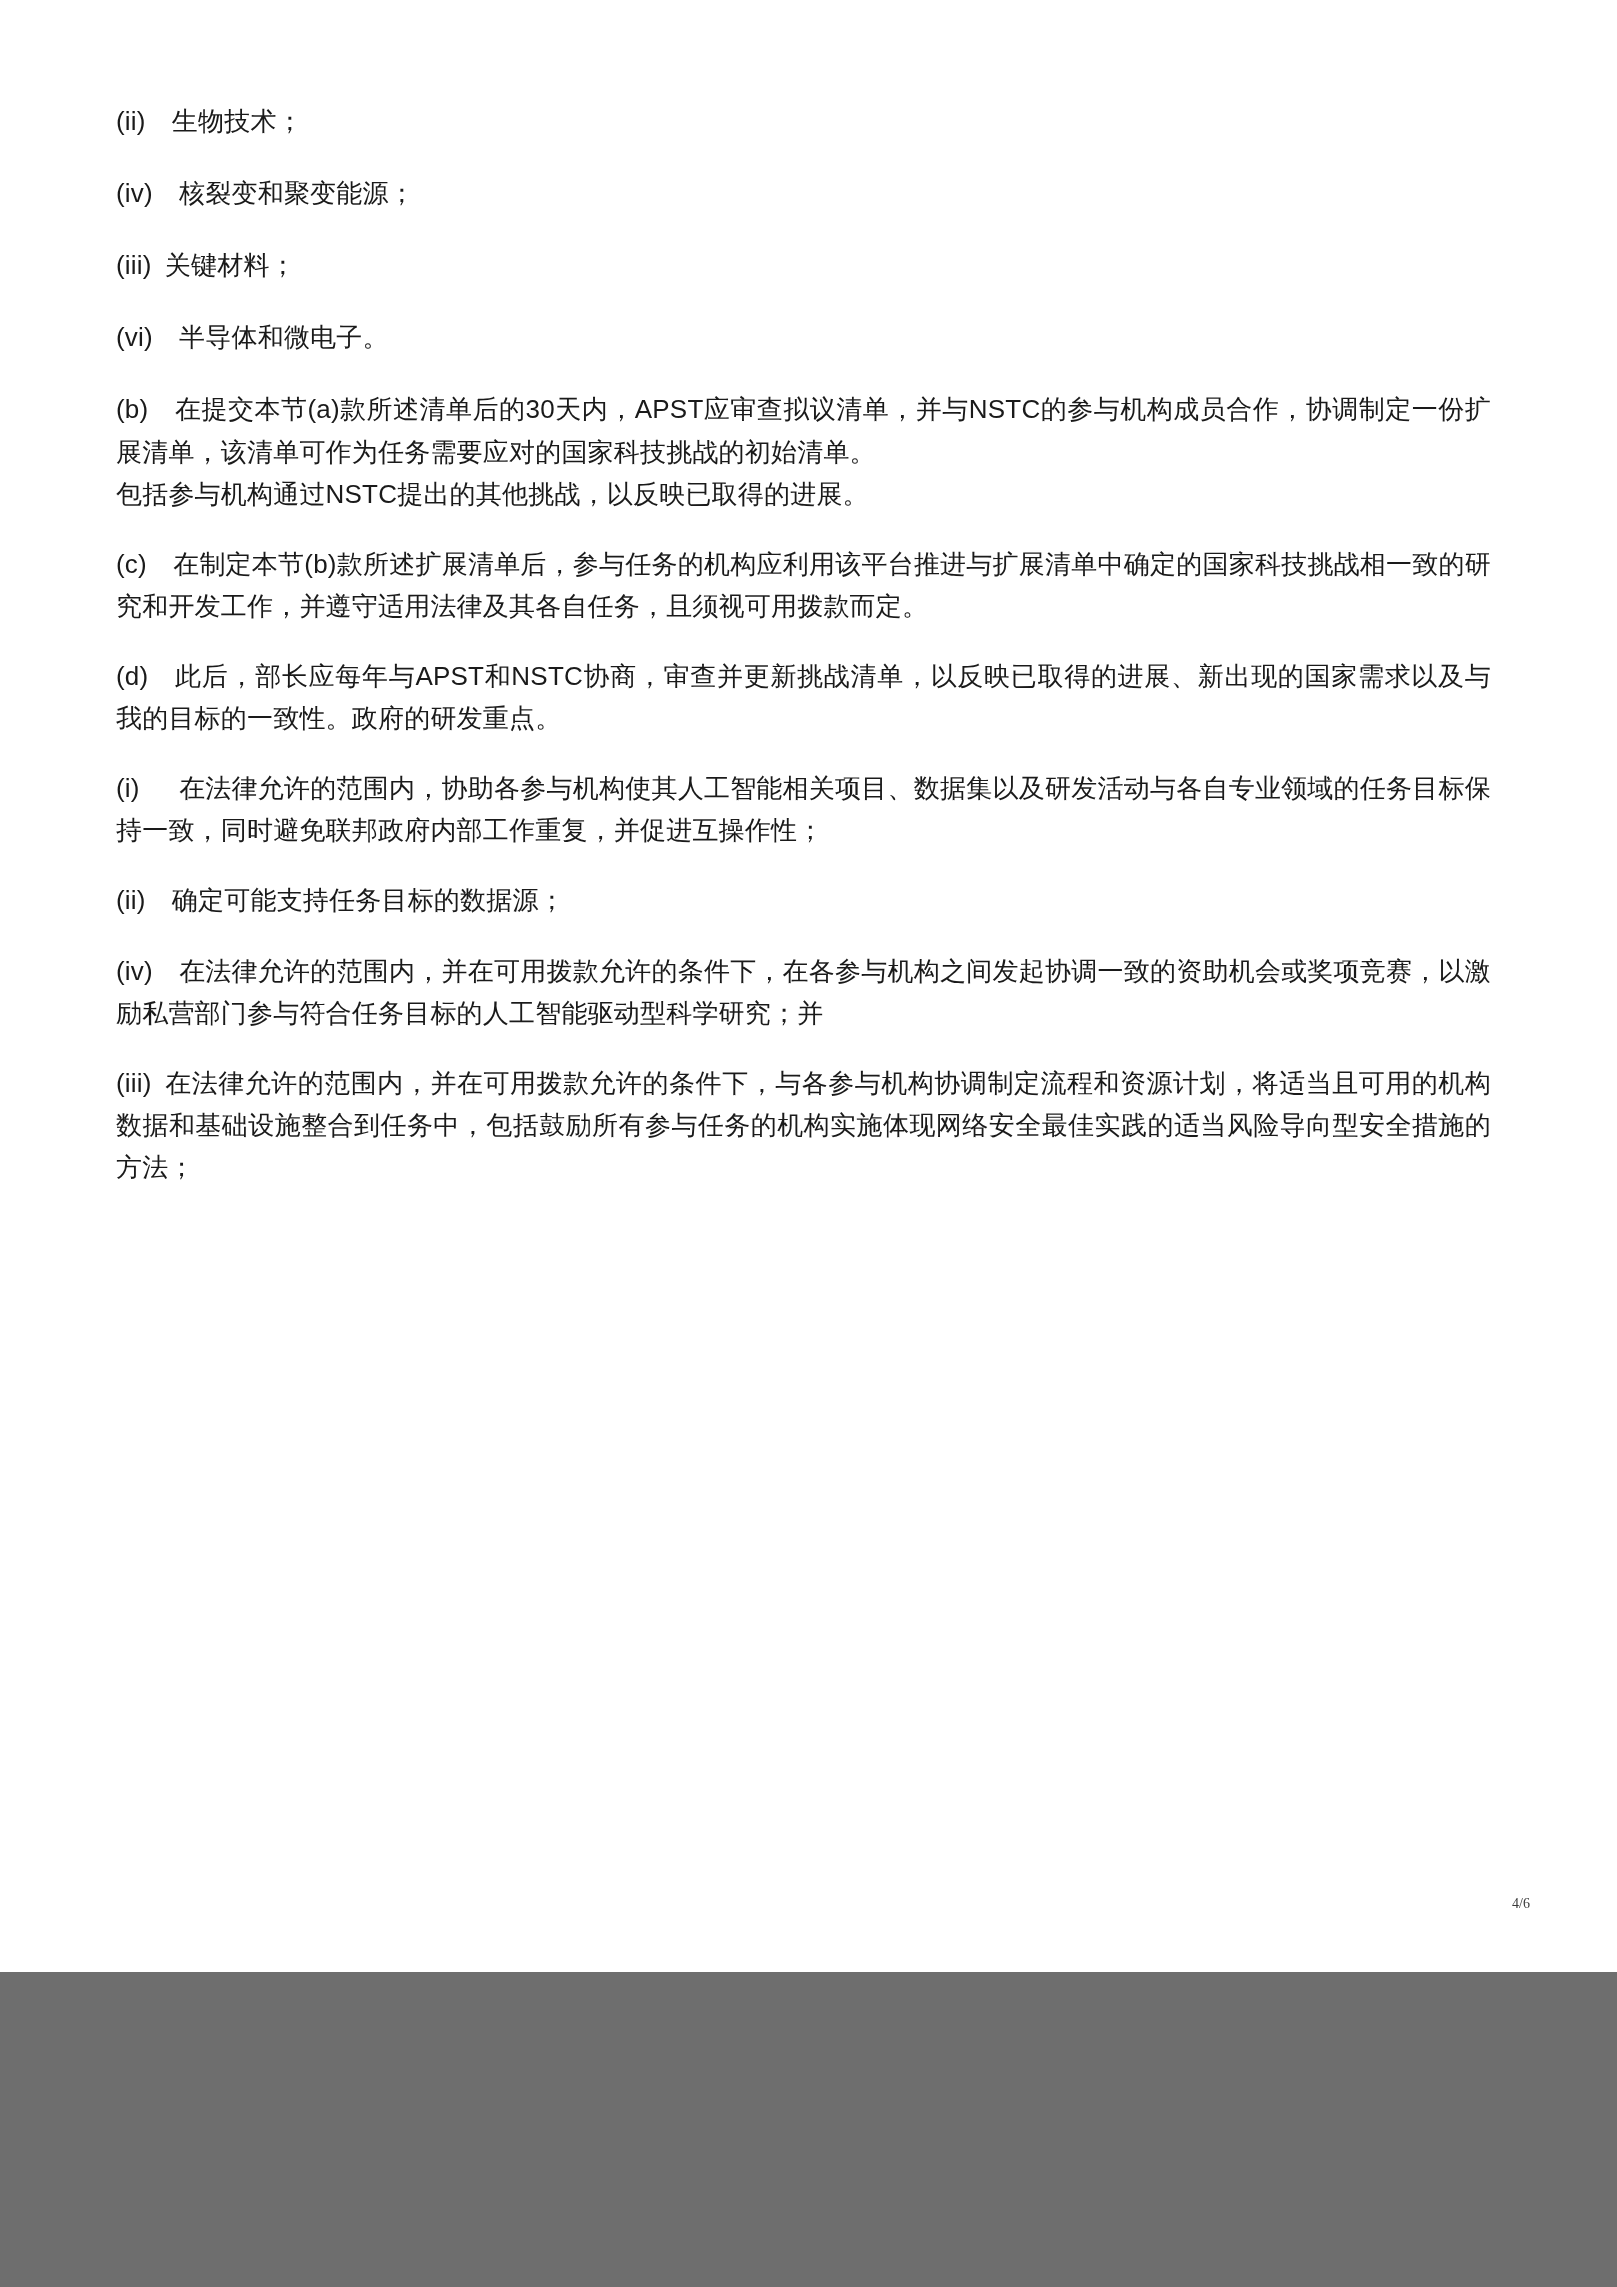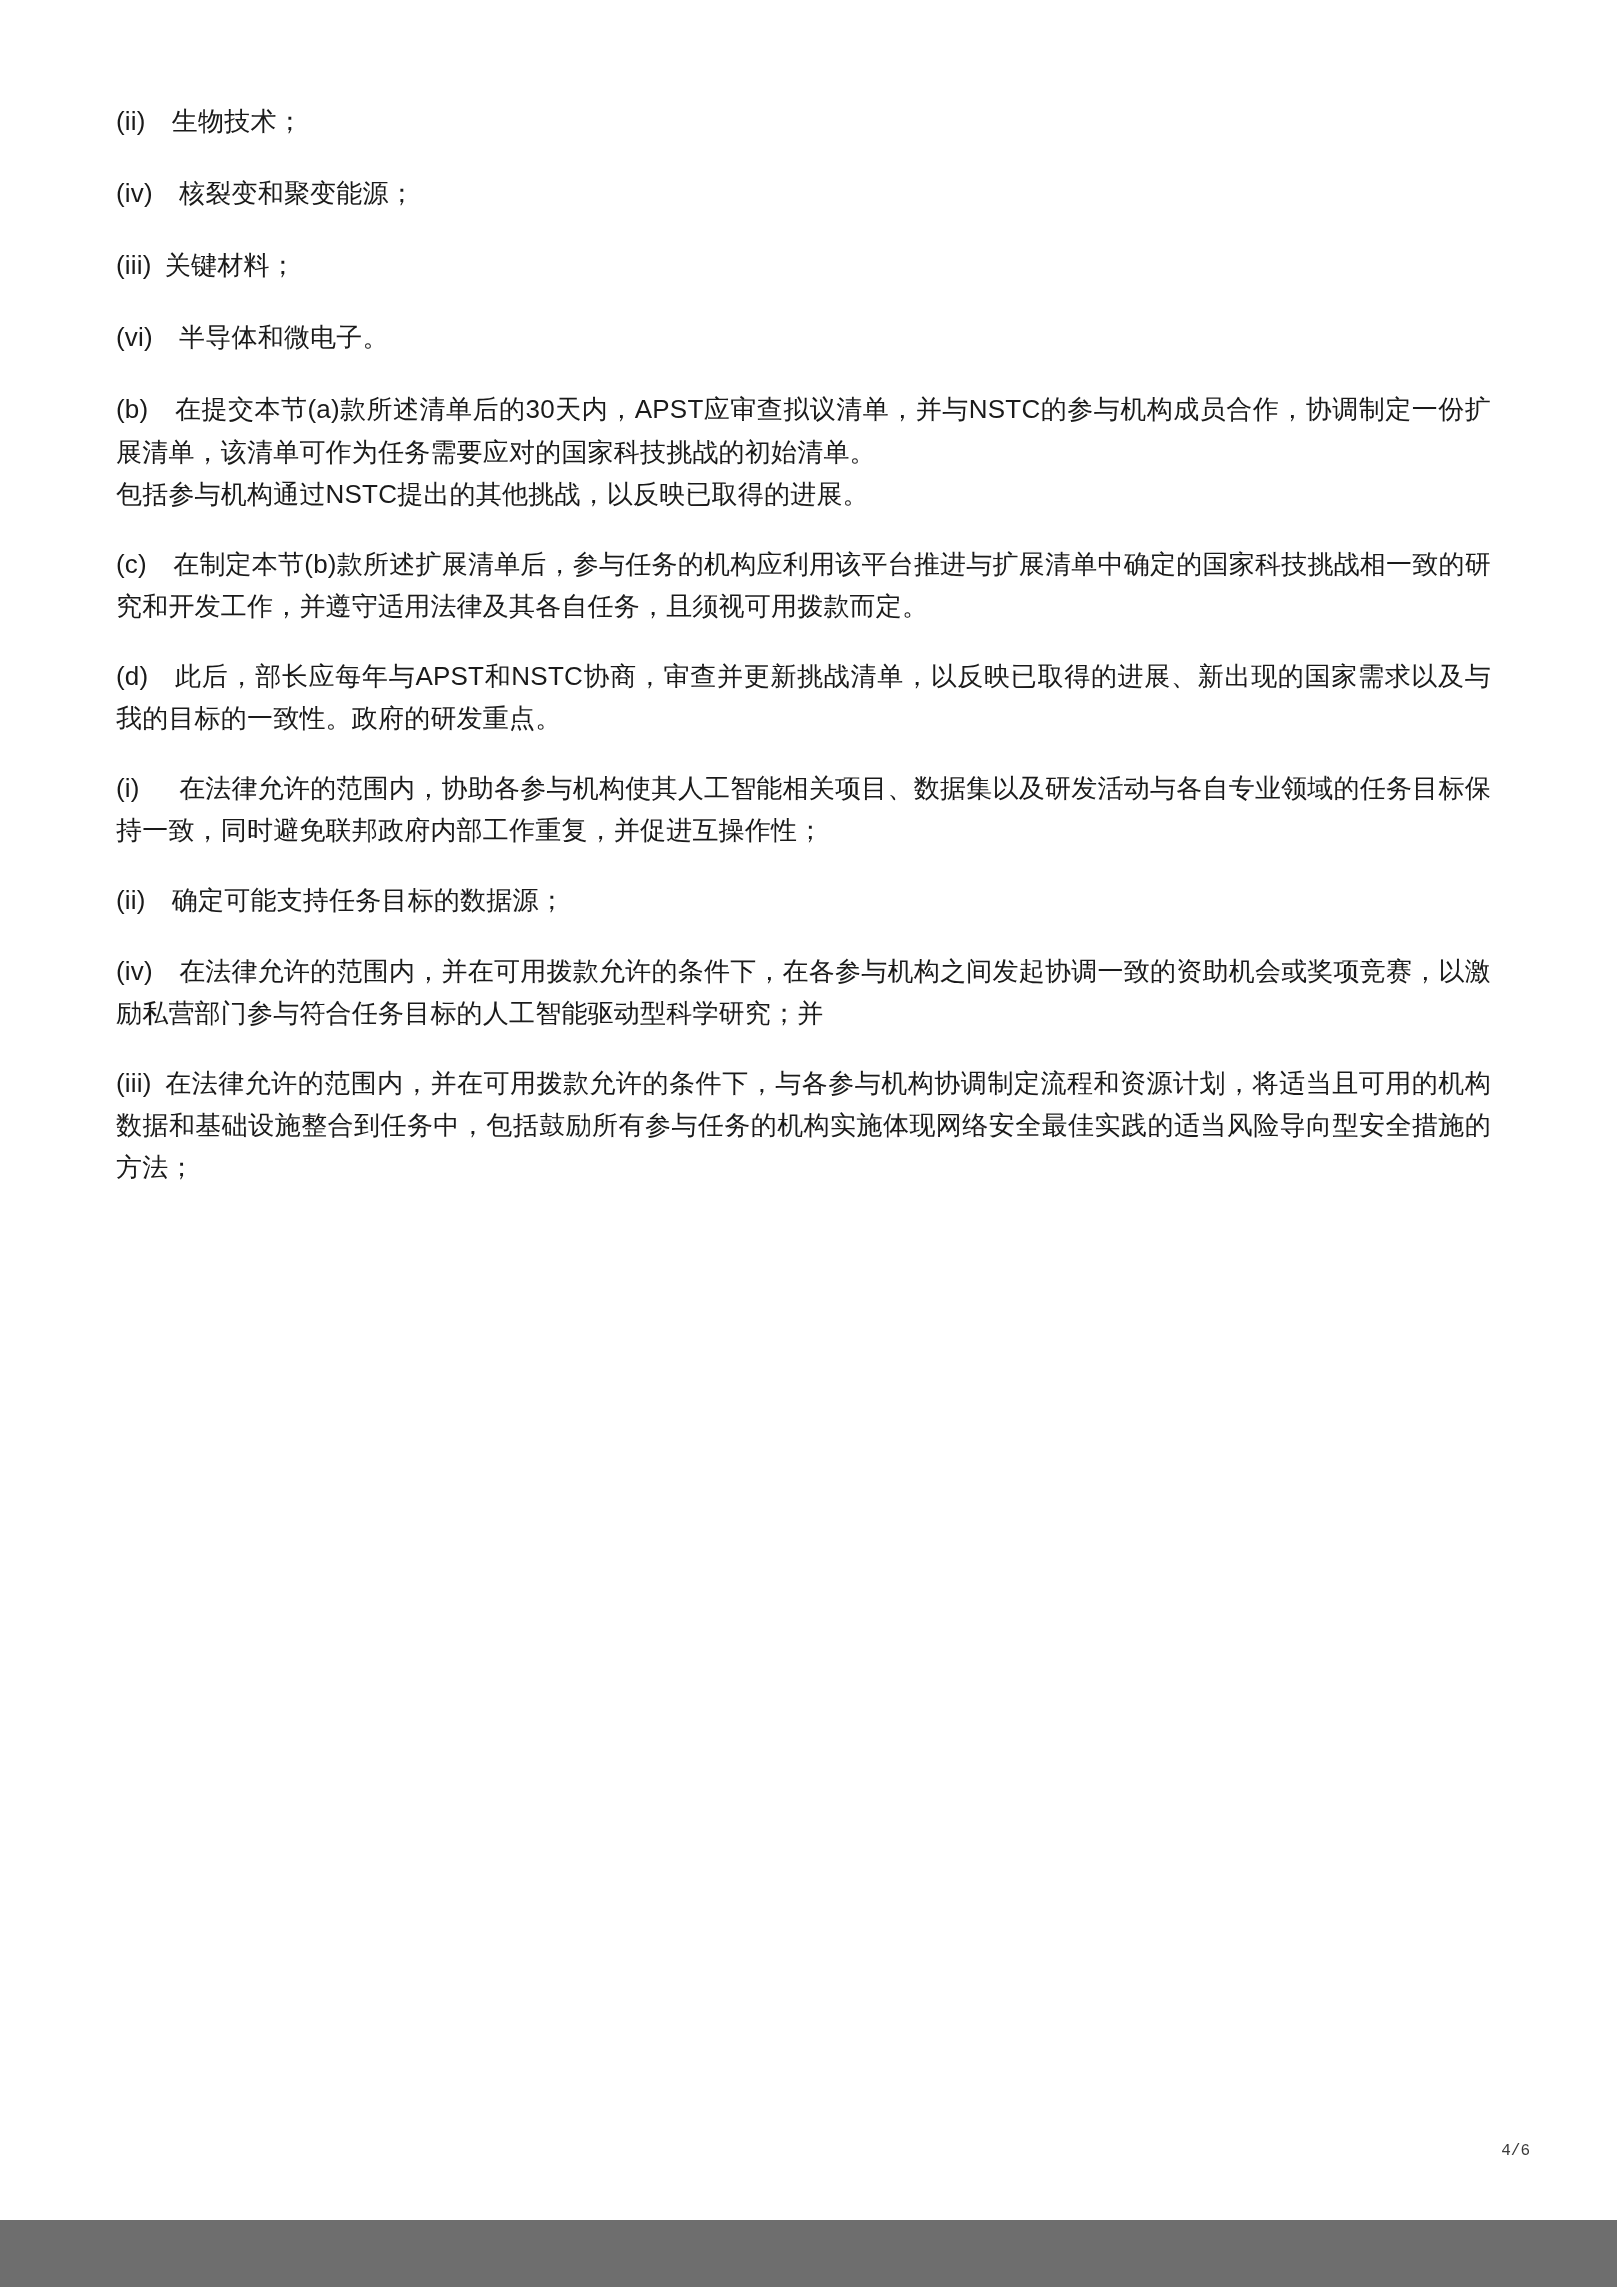--- a/index.html
+++ b/index.html
@@ -3,21 +3,21 @@
 <meta charset="utf-8">
 <style>
   html, body {
     margin: 0;
     padding: 0;
     background: #6e6e6e;
   }
   .page {
     position: relative;
     width: 1617px;
-    height: 2220px;
+    height: 1972px;
     margin: 0 auto;
     background: #ffffff;
     box-sizing: border-box;
     overflow: hidden;
   }
   .content {
     position: absolute;
     left: 116px;
     top: 100px;
     width: 1375px;
@@ -38,22 +38,22 @@
   .para.list {
     margin-bottom: 30px;
   }
   .para.short {
     text-align: left;
   }
   .footer {
     position: absolute;
     right: 87px;
     bottom: 60px;
-    font-family: Liberation Mono, monospace;
-    font-size: 16px;
+    font-family: Liberation Serif, serif;
+    font-size: 14px;
     color: #3a3a3a;
   }
 </style>
 </head>
 <body>
 
 <div class="page">
   <div class="content">
 
     <p class="para short list">(ii) 生物技术；</p>

